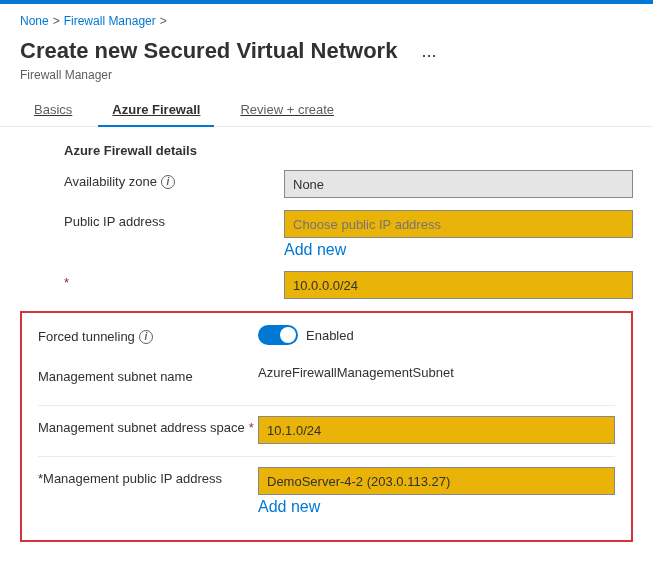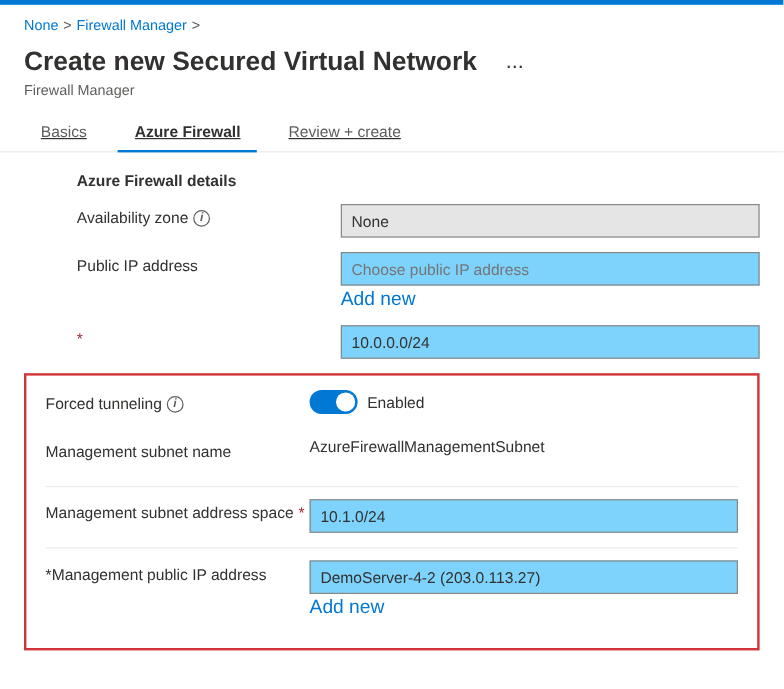--- a/index.html
+++ b/index.html
@@ -129,21 +129,21 @@
     .form-value {
       flex: 1;
     }
     .input-box {
       width: 100%;
       max-width: 380px;
       border: 1px solid #8a8886;
       padding: 4px 8px;
       font-size: 13px;
       color: #323130;
-      background: #7dd3fc;
+      background: #eab308;
       height: 28px;
     }
     .input-box.disabled {
       background: #e5e5e5;
       color: #323130;
     }
     .add-new-link {
       color: #0078d4;
       font-size: 16px;
       text-decoration: none;

